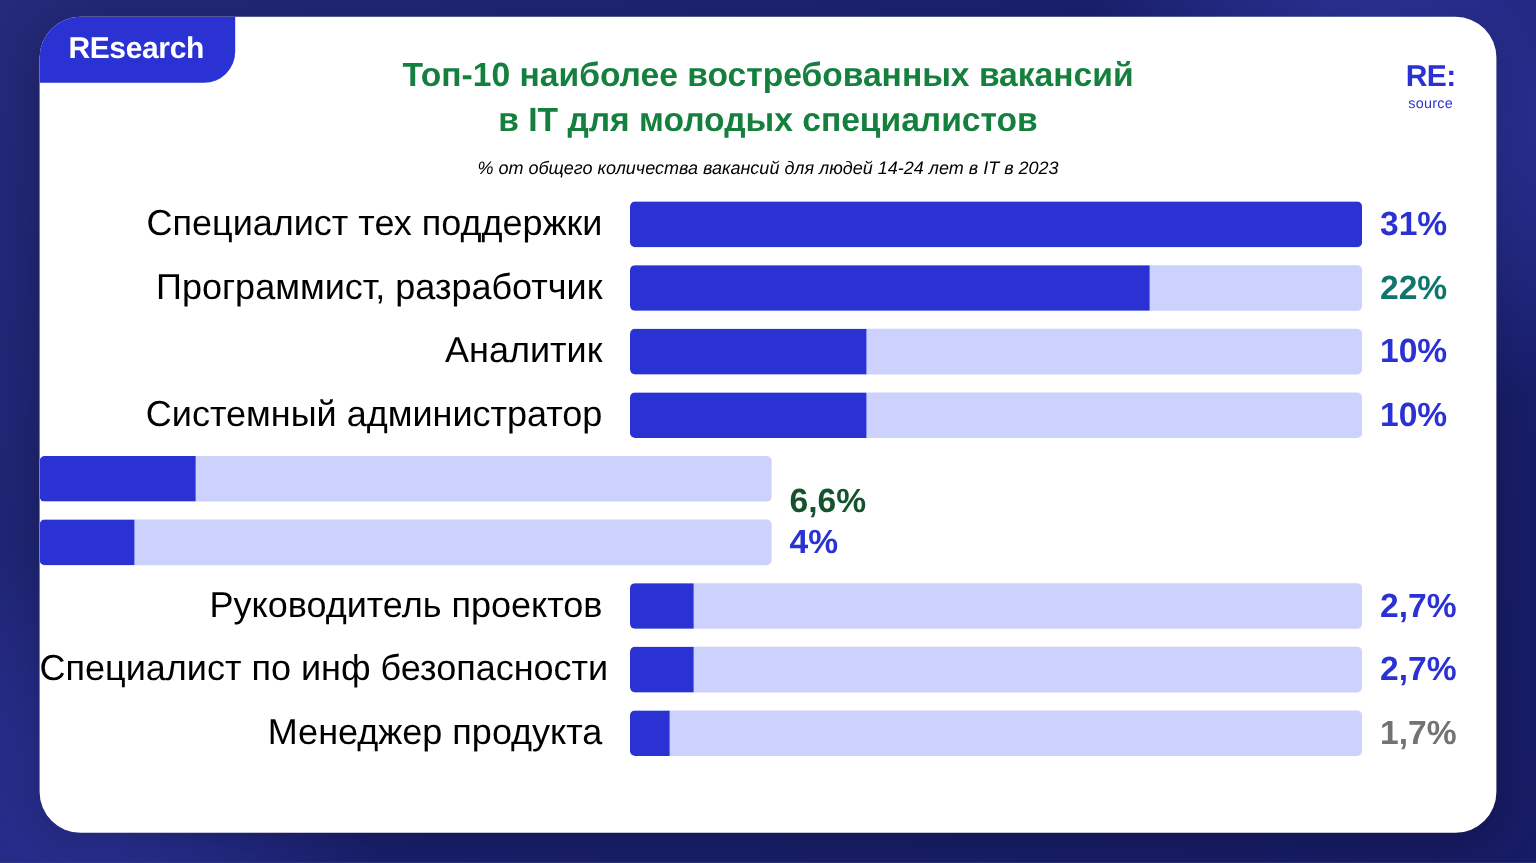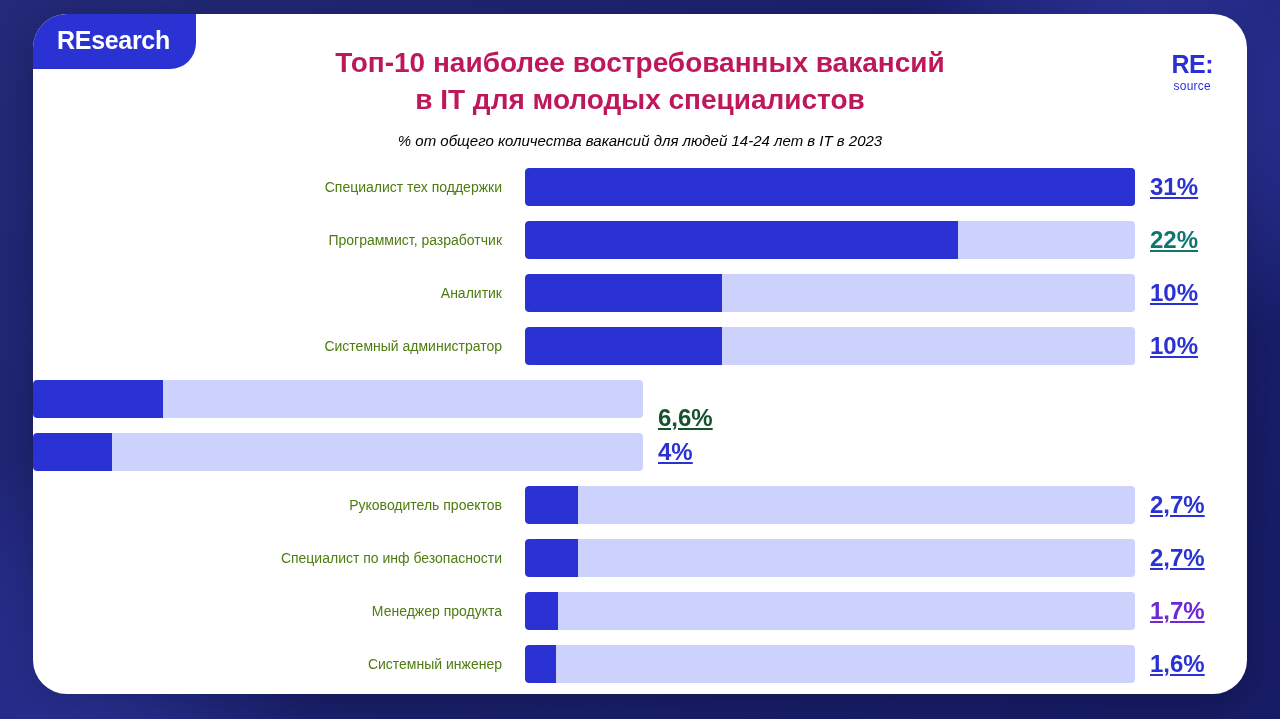--- a/index.html
+++ b/index.html
@@ -80,21 +80,21 @@
   }
   .titles {
     position: absolute;
     left: 0; right: 0;
     top: 30px;
     text-align: center;
   }
   .title {
     font-size: 28px;
     font-weight: bold;
-    color: #be185d;
+    color: #15803d;
     line-height: 1.33;
     margin: 0 auto;
     max-width: 860px;
   }
   .subtitle {
     margin-top: 14px;
     font-size: 15px;
     font-style: italic;
     color: #000000;
     font-weight: normal;
@@ -107,22 +107,22 @@
   }
   .row {
     display: flex;
     align-items: center;
     height: 53px;
   }
   .row-label {
     width: 492px;
     text-align: right;
     padding-right: 23px;
-    font-size: 14px;
-    color: #4d7c0f;
+    font-size: 30px;
+    color: #000000;
     white-space: nowrap;
     box-sizing: border-box;
   }
   .bar-track {
     position: relative;
     width: 610px;
     height: 38px;
     background: #ccd2fb;
     border-radius: 4px;
     overflow: hidden;
@@ -131,26 +131,25 @@
     position: absolute;
     left: 0;
     top: 0;
     height: 38px;
     background: #2b32d4;
     border-radius: 4px 0 0 4px;
   }
   .bar-value {
     width: 94px;
     padding-left: 15px;
-    font-size: 24px;
+    font-size: 28px;
     font-weight: bold;
     color: #2b32d4;
     box-sizing: border-box;
     white-space: nowrap;
-    text-decoration: underline;
   }
 </style>
 </head>
 <body>
 
 <div class="page">
   <div class="bg-glow-a"></div>
   <div class="bg-glow-b"></div>
 
   <div class="card">
@@ -225,25 +224,18 @@
           <div class="bar-track" style="background: rgb(204, 210, 251);">
             <div class="bar-fill" style="width: 8.70968%; background: rgb(43, 50, 212);"></div>
           </div>
           <div class="bar-value" style="color: rgb(43, 50, 212);">2,7%</div>
         </div>
         <div class="row">
           <div class="row-label">Менеджер продукта</div>
           <div class="bar-track" style="background: rgb(204, 210, 251);">
             <div class="bar-fill" style="width: 5.48387%; background: rgb(43, 50, 212);"></div>
           </div>
-          <div class="bar-value" style="color: #6d28d9;">1,7%</div>
-        </div>
-        <div class="row">
-          <div class="row-label">Системный инженер</div>
-          <div class="bar-track" style="background: rgb(204, 210, 251);">
-            <div class="bar-fill" style="width: 5.16129%; background: rgb(43, 50, 212);"></div>
-          </div>
-          <div class="bar-value" style="color: rgb(43, 50, 212);">1,6%</div>
+          <div class="bar-value" style="color: #737373;">1,7%</div>
         </div>
       </div>
 
   </div>
 </div>
 
 </body></html>

